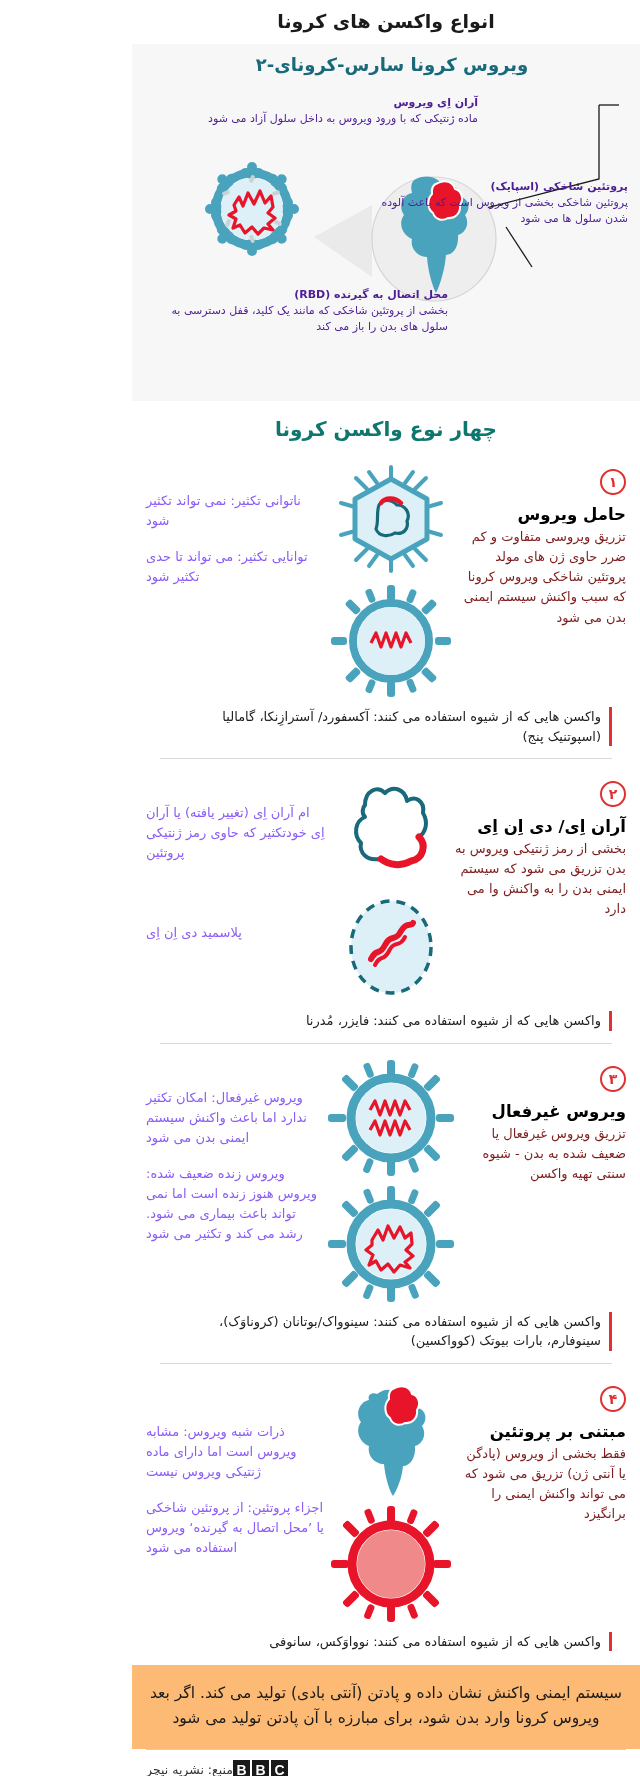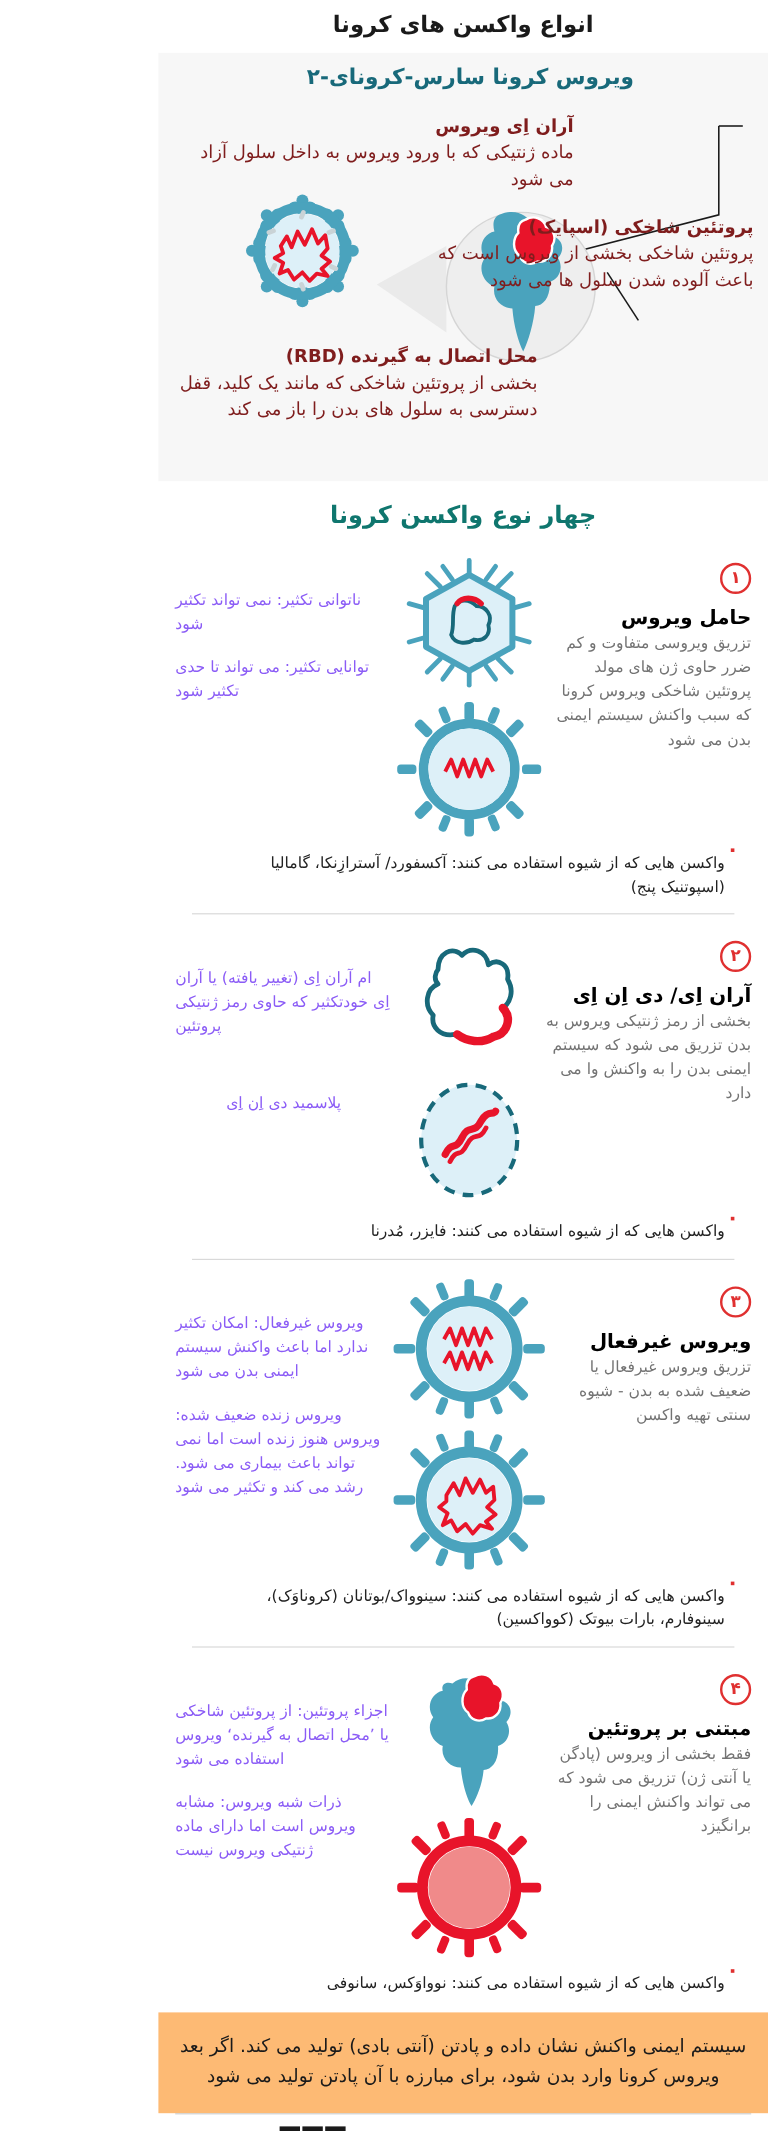--- a/index.html
+++ b/index.html
@@ -36,23 +36,23 @@
     font-size: 18px;
     font-weight: bold;
     color: #18697a;
     text-align: center;
     padding: 4px 16px 12px 16px;
   }
   .hero-body { position: relative; height: 300px; }
 
   .callout {
     position: absolute;
-    font-size: 15px;
+    font-size: 11px;
     line-height: 1.45;
-    color: #7f1d1d;
+    color: #4c1d95;
   }
   .callout b { font-weight: bold; display: block; }
   .callout .sub { font-weight: normal; }
 
   .rna-callout { top: 8px; right: 162px; width: 330px; text-align: right; }
   .spike-callout { top: 92px; right: 12px; width: 270px; text-align: right; }
   .rbd-callout { top: 200px; right: 192px; width: 300px; text-align: right; }
 
   
   .section-title {
@@ -83,30 +83,30 @@
     font-size: 14px; font-weight: bold;
     display: flex; align-items: center; justify-content: center;
     margin-bottom: 10px; margin-right: 0;
     float: none;
   }
   .block-heading {
     font-size: 16.5px; font-weight: bold; color: #000000;
     margin-bottom: 3px;
   }
   .block-desc {
-    font-size: 13px; line-height: 1.55; color: #737373;
+    font-size: 13px; line-height: 1.55; color: #7f1d1d;
   }
   .note {
     font-size: 13px; line-height: 1.55; color: #8b5cf6;
     text-align: left; margin-bottom: 16px;
   }
   .note:last-child { margin-bottom: 0; }
 
   .examples {
-    display: flex; flex-direction: column; align-items: stretch;
+    display: flex; flex-direction: row; align-items: stretch;
     margin: 10px 14px 0 14px; padding: 0;
   }
   .examples-bar { width: 3px; background: #e03030; flex: 0 0 3px; }
   .examples-text {
     font-size: 13px; line-height: 1.5; color: #222;
     padding: 0 8px 0 8px; text-align: right; flex: 1;
   }
   .divider { height: 1px; background: #d9d9d9; margin: 12px 14px 0 14px; }
 
   
@@ -350,21 +350,21 @@
 
         <svg width="120" height="108" viewBox="0 0 120 108">
           <ellipse cx="60" cy="54" rx="40" ry="46" fill="#ddf0f8" stroke="#18697a" stroke-width="3.5" stroke-dasharray="9 7"></ellipse>
           <path d="M40 66 C46 54 48 64 54 52 C60 40 64 50 70 38 C76 28 80 34 82 30" fill="none" stroke="#e8142a" stroke-width="6" stroke-linecap="round"></path>
           <path d="M44 72 C50 60 52 70 58 58 C64 46 68 56 74 44" fill="none" stroke="#e8142a" stroke-width="4" stroke-linecap="round"></path>
         </svg>
       </div>
 
       <div class="col-left">
         <div class="note">ام آران اِی (تغییر یافته) یا آران اِی خودتکثیر که حاوی رمز ژنتیکی پروتئین</div>
-        <div class="note" style="margin-top:44px;text-align:center;">پلاسمید دی اِن اِی</div>
+        <div class="note" style="margin-top:60px;">پلاسمید دی اِن اِی</div>
       </div>
     </div>
 
     <div class="examples">
       <div class="examples-bar"></div>
       <div class="examples-text">واکسن هایی که از شیوه استفاده می کنند: فایزر، مُدرنا</div>
     </div>
     <div class="divider"></div>
   </div>
 
@@ -469,22 +469,22 @@
             <rect x="78" y="3" width="7" height="15" rx="3" transform="rotate(22 81 10)"></rect>
             <rect x="35" y="98" width="7" height="15" rx="3" transform="rotate(22 38 105)"></rect>
             <rect x="78" y="98" width="7" height="15" rx="3" transform="rotate(-22 81 105)"></rect>
           </g>
           <circle cx="60" cy="58" r="39" fill="none" stroke="#e8142a" stroke-width="9"></circle>
           <circle cx="60" cy="58" r="34" fill="#f08a8a"></circle>
         </svg>
       </div>
 
       <div class="col-left">
+        <div class="note" style="margin-top:14px;">ذرات شبه ویروس: مشابه ویروس است اما دارای ماده ژنتیکی ویروس نیست</div>
         <div class="note">اجزاء پروتئین: از پروتئین شاخکی یا ’محل اتصال به گیرنده‘ ویروس استفاده می شود</div>
-        <div class="note" style="margin-top:14px;">ذرات شبه ویروس: مشابه ویروس است اما دارای ماده ژنتیکی ویروس نیست</div>
       </div>
     </div>
 
     <div class="examples">
       <div class="examples-bar"></div>
       <div class="examples-text">واکسن هایی که از شیوه استفاده می کنند: نوواوَکس، سانوفی</div>
     </div>
   </div>
 
   <div class="footer-banner">سیستم ایمنی واکنش نشان داده و پادتن (آنتی بادی) تولید می کند. اگر بعد ویروس کرونا وارد بدن شود، برای مبارزه با آن پادتن تولید می شود</div>

